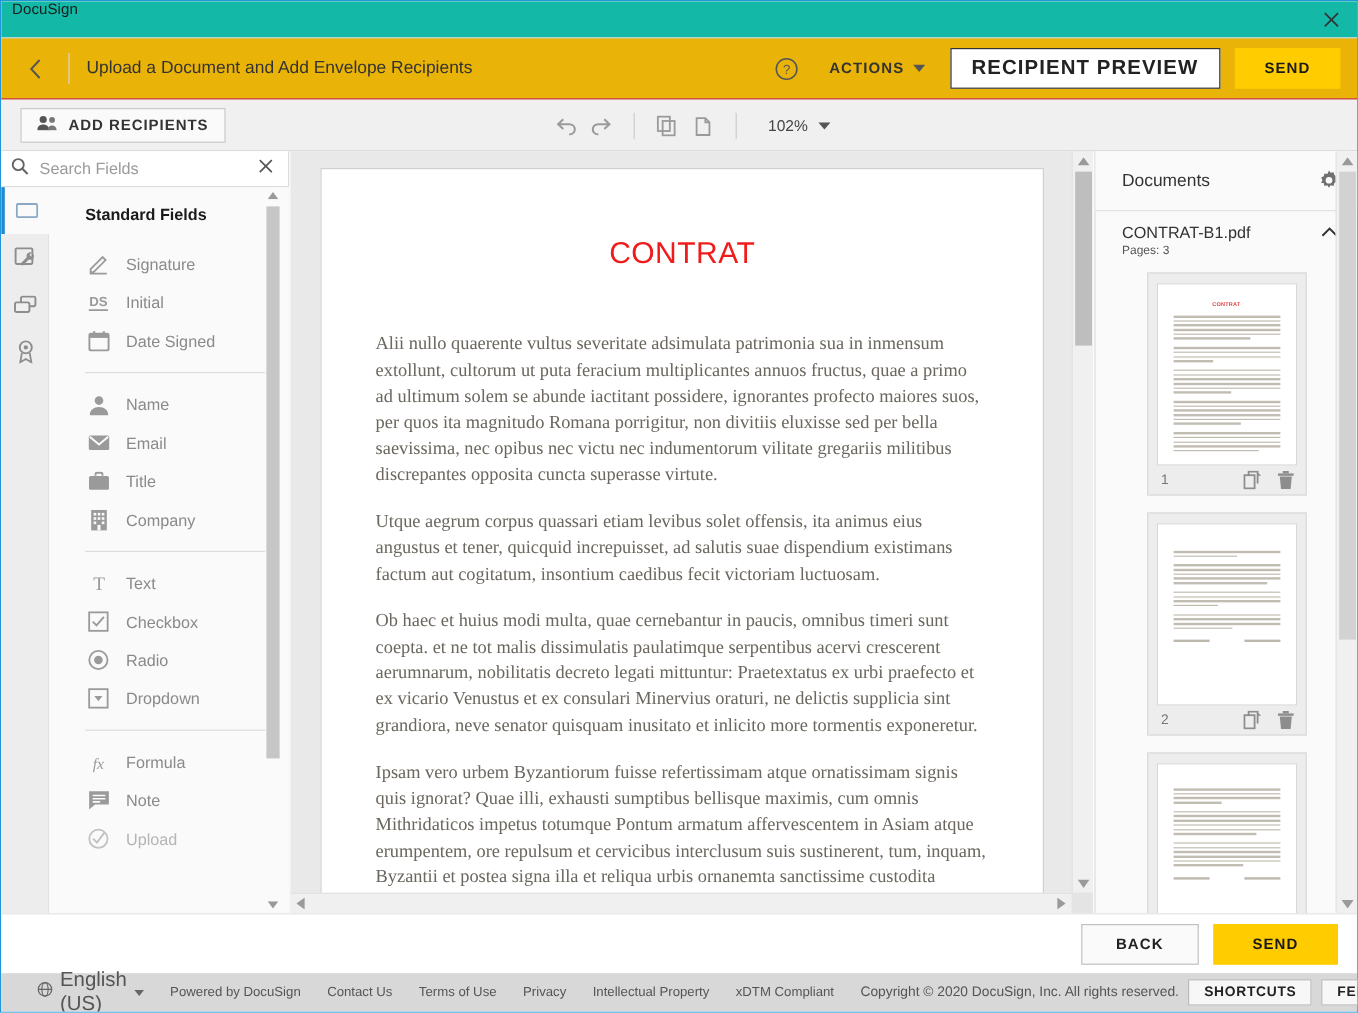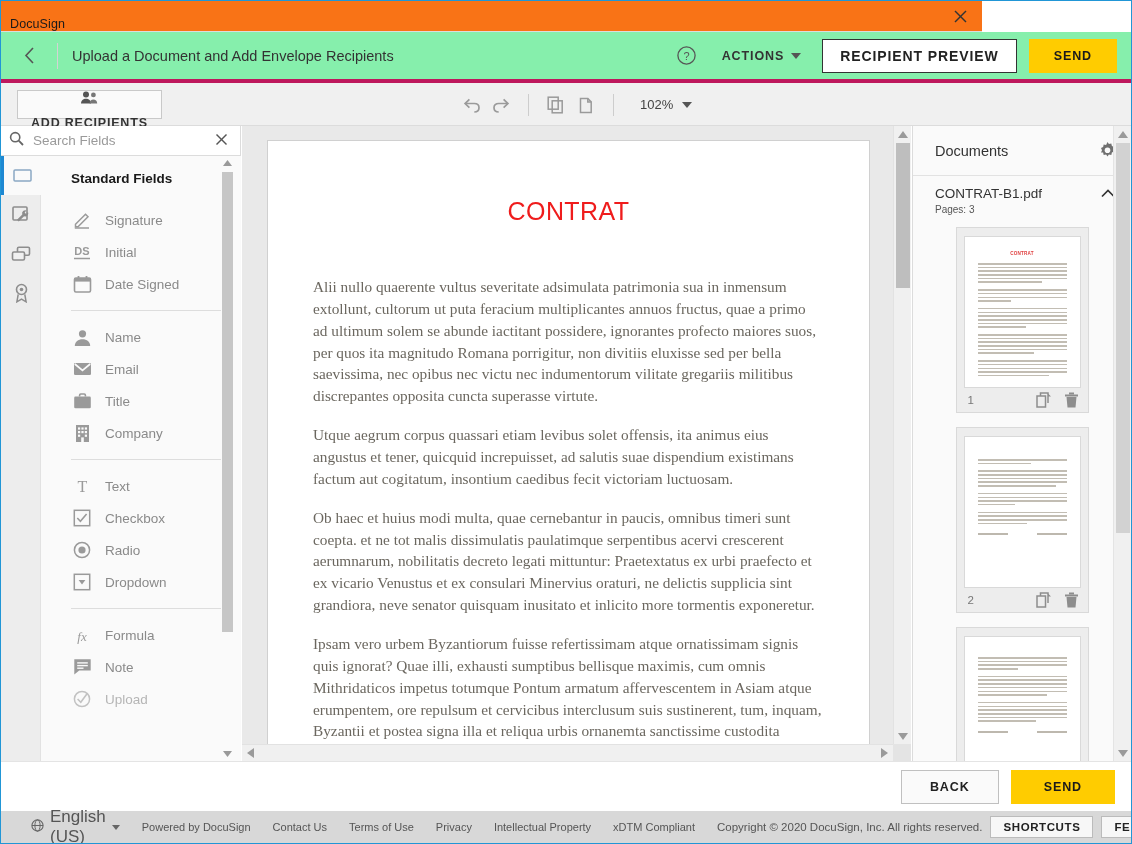--- a/index.html
+++ b/index.html
@@ -12,39 +12,39 @@
   .app {
     position: relative;
     width: 1132px; height: 844px;
     border: 1px solid #2196d6;
     background: #ffffff;
     overflow: hidden;
   }
 
   
   .titlebar {
-    position: absolute; left: 0; top: 0; width: 981px; height: 31px;
-    background: #f97316;
+    position: absolute; left: 0; top: 0; width: 1130px; height: 31px;
+    background: #14b8a6;
     border-bottom: 1px solid #dcdcdc;
-    display: flex; align-items: flex-end;
+    display: flex; align-items: flex-start;
   }
   .titlebar .title {
     font-size: 12.5px; color: #1a1a1a; padding-left: 9px; letter-spacing: .1px;
   }
   .win-close {
     position: absolute; right: 0; top: 0; width: 44px; height: 30px;
     display: flex; align-items: center; justify-content: center;
     cursor: pointer;
   }
   .win-close svg { display: block; }
 
   
   .header {
     position: absolute; left: 0; top: 31px; width: 1130px; height: 51px;
-    background: #86efac; border-bottom: 4px solid #be185d;
+    background: #eab308; border-bottom: 1px solid #be185d;
     display: flex; align-items: center;
   }
   .back-chevron {
     width: 56px; height: 50px; display: flex; align-items: center; justify-content: center;
     cursor: pointer;
   }
   .hdr-divider { width: 1px; height: 26px; background: #d4d4d4; }
   .hdr-title {
     font-size: 14.5px; color: #333; padding-left: 14px; flex: 1;
   }
@@ -56,41 +56,41 @@
   .actions-btn {
     font-size: 12.5px; font-weight: bold; color: #333; letter-spacing: .9px;
     padding: 8px 10px; cursor: pointer; display: flex; align-items: center; gap: 7px;
   }
   .caret-down {
     width: 0; height: 0; border-left: 5px solid transparent;
     border-right: 5px solid transparent; border-top: 6px solid #555;
   }
   .rp-btn {
     border: 1px solid #333; background: #fff; color: #222;
-    font-size: 14px; font-weight: bold; letter-spacing: .9px;
+    font-size: 17px; font-weight: bold; letter-spacing: .9px;
     padding: 0 17px; height: 34px; line-height: 32px; cursor: pointer;
     margin-left: 11px; font-family: "Liberation Sans", sans-serif;
   }
   .send-btn-top {
     background: #ffcc00; border: none; color: #1a1a1a;
     font-size: 12.5px; font-weight: bold; letter-spacing: .9px;
     padding: 0 25px; height: 34px; cursor: pointer; margin-left: 12px;
     font-family: "Liberation Sans", sans-serif;
   }
 
   
   .toolbar {
     position: absolute; left: 0; top: 82px; width: 1130px; height: 43px;
     background: #f0f0f0; border-bottom: 1px solid #dcdcdc;
     display: flex; align-items: center;
   }
   .add-recip {
     margin-left: 16px; background: #fafafa; border: 1px solid #c9c9c9;
     height: 29px; padding: 0 13px; display: flex; align-items: center; gap: 9px;
-    cursor: pointer; font-size: 12.5px; font-weight: bold; color: #333; letter-spacing: .8px; flex-direction: column;
+    cursor: pointer; font-size: 12.5px; font-weight: bold; color: #333; letter-spacing: .8px;
   }
   .tb-center {
     position: absolute; left: 455px; top: 0; height: 43px;
     display: flex; align-items: center; gap: 0;
   }
   .tb-icon {
     width: 30px; height: 30px; display: flex; align-items: center; justify-content: center;
     cursor: pointer;
   }
   .tb-sep { width: 1px; height: 22px; background: #cdcdcd; margin: 0 12px; }

